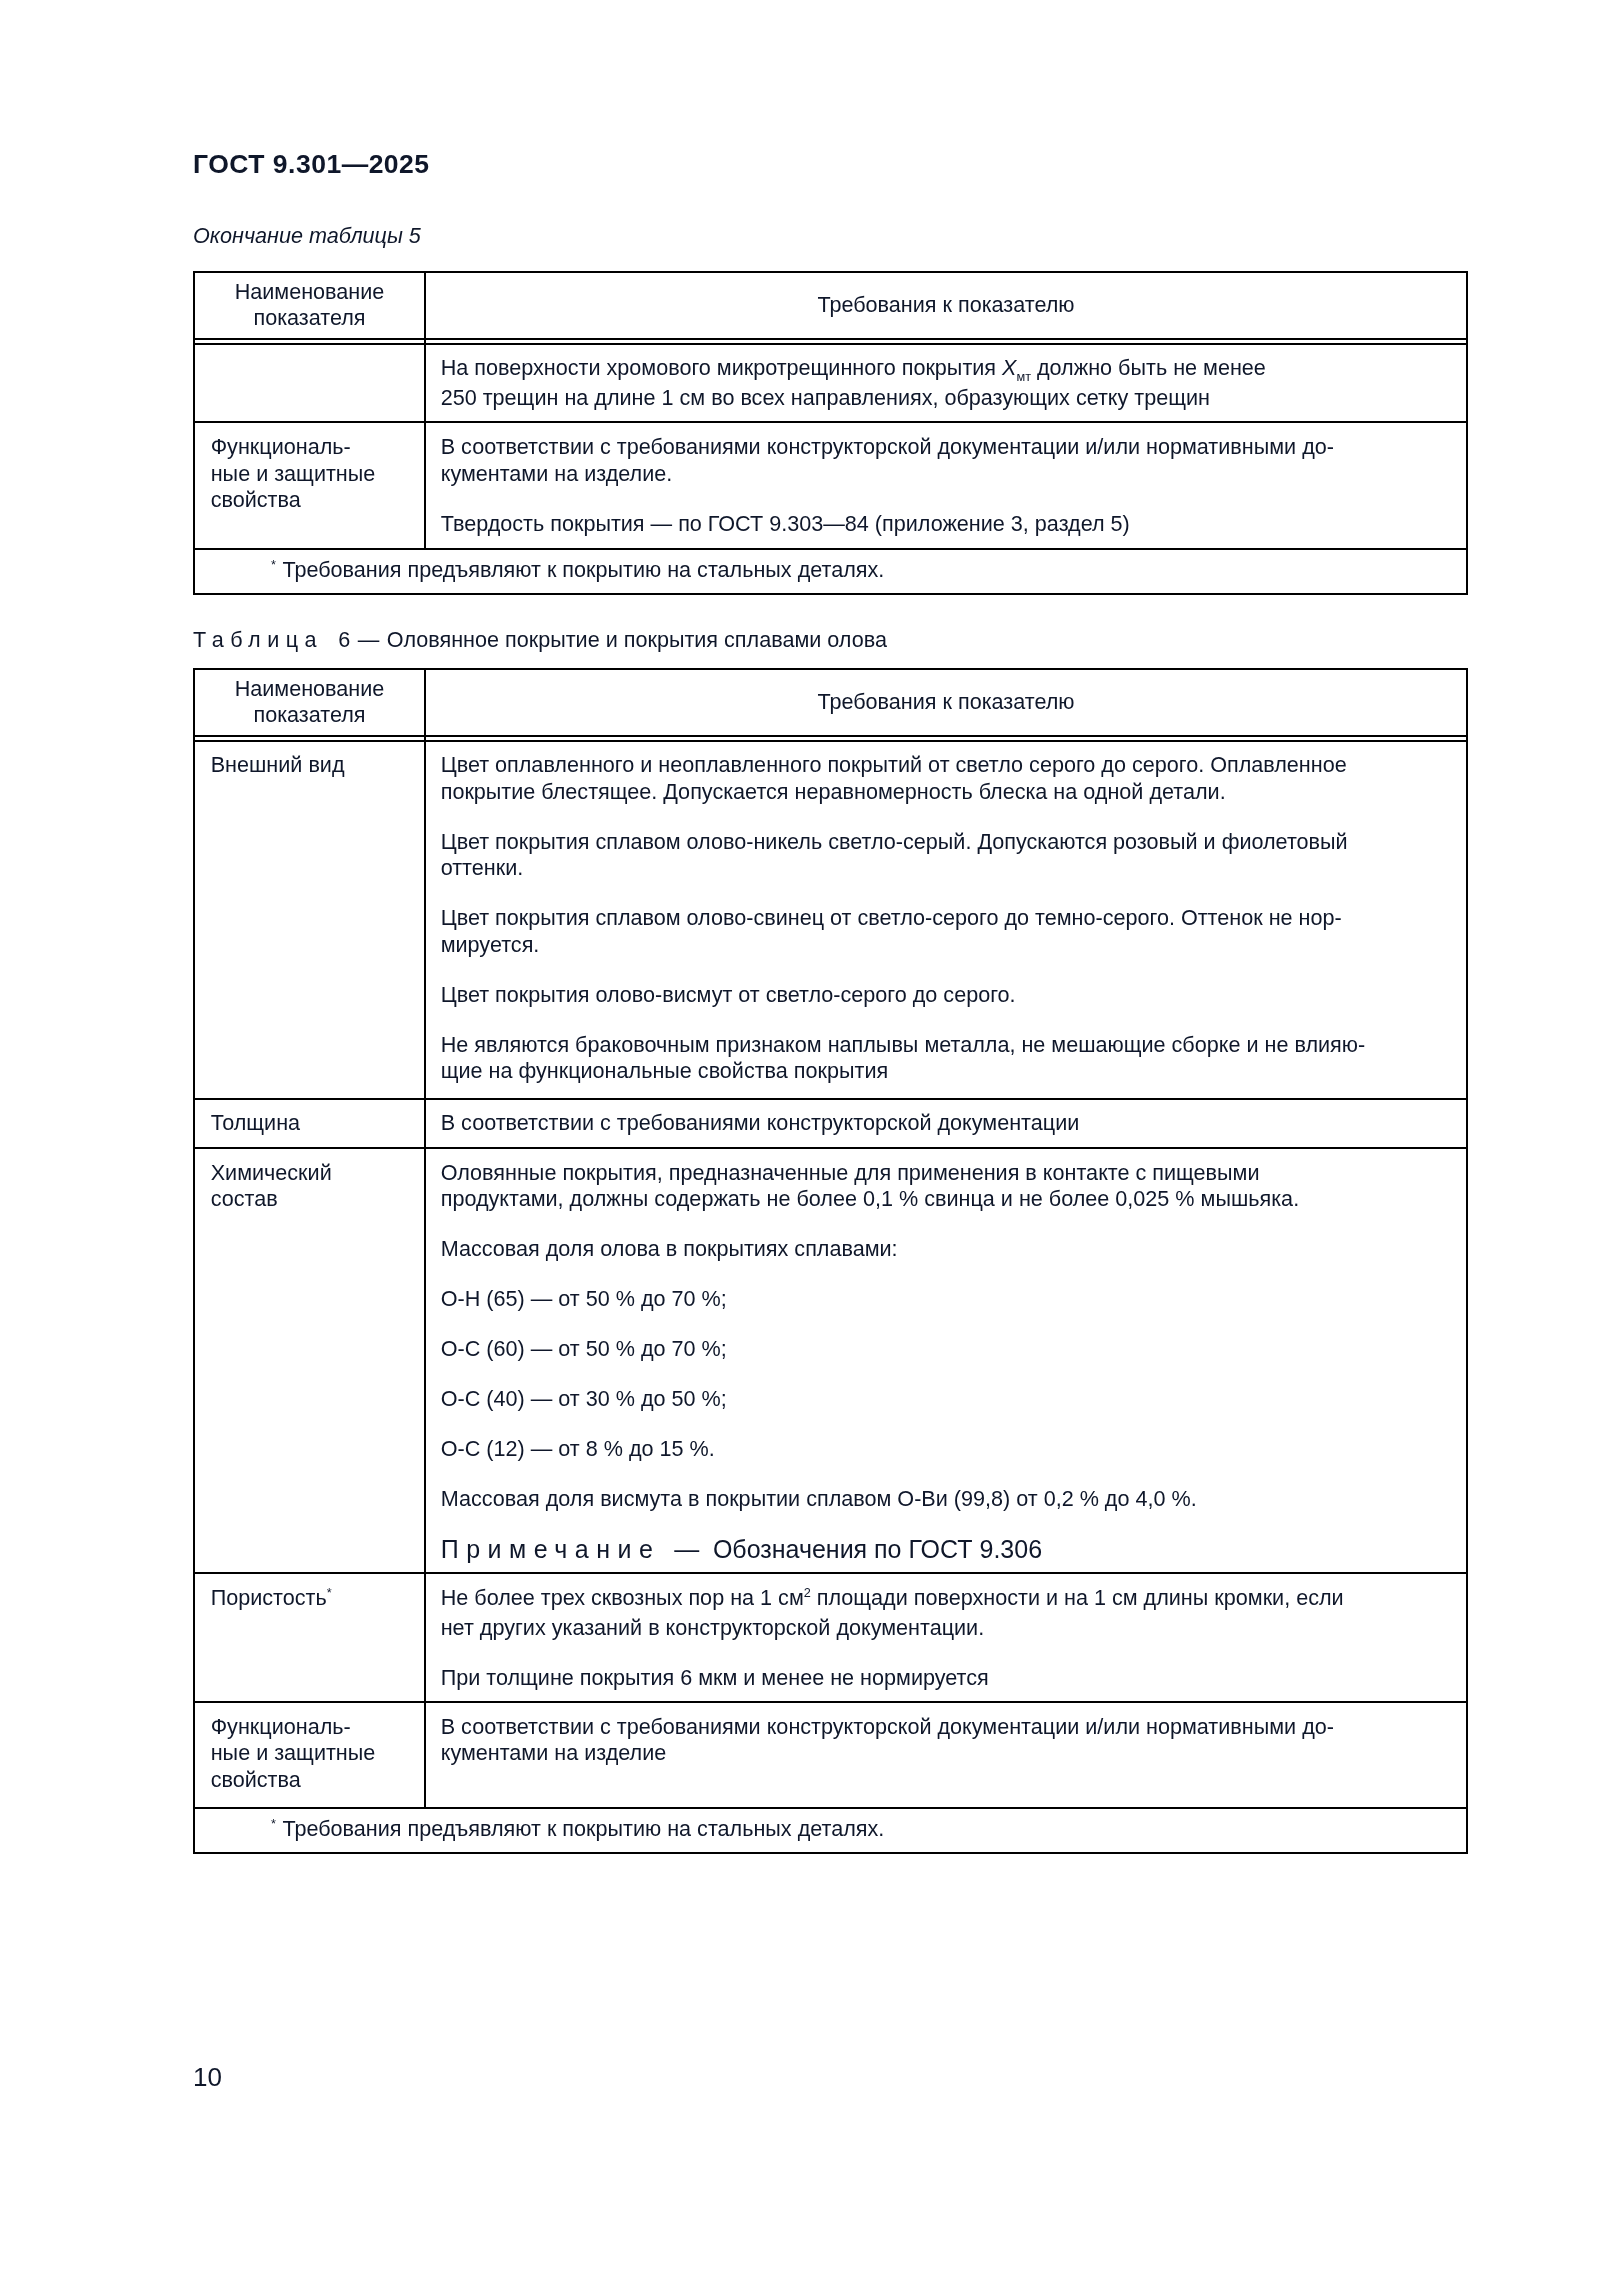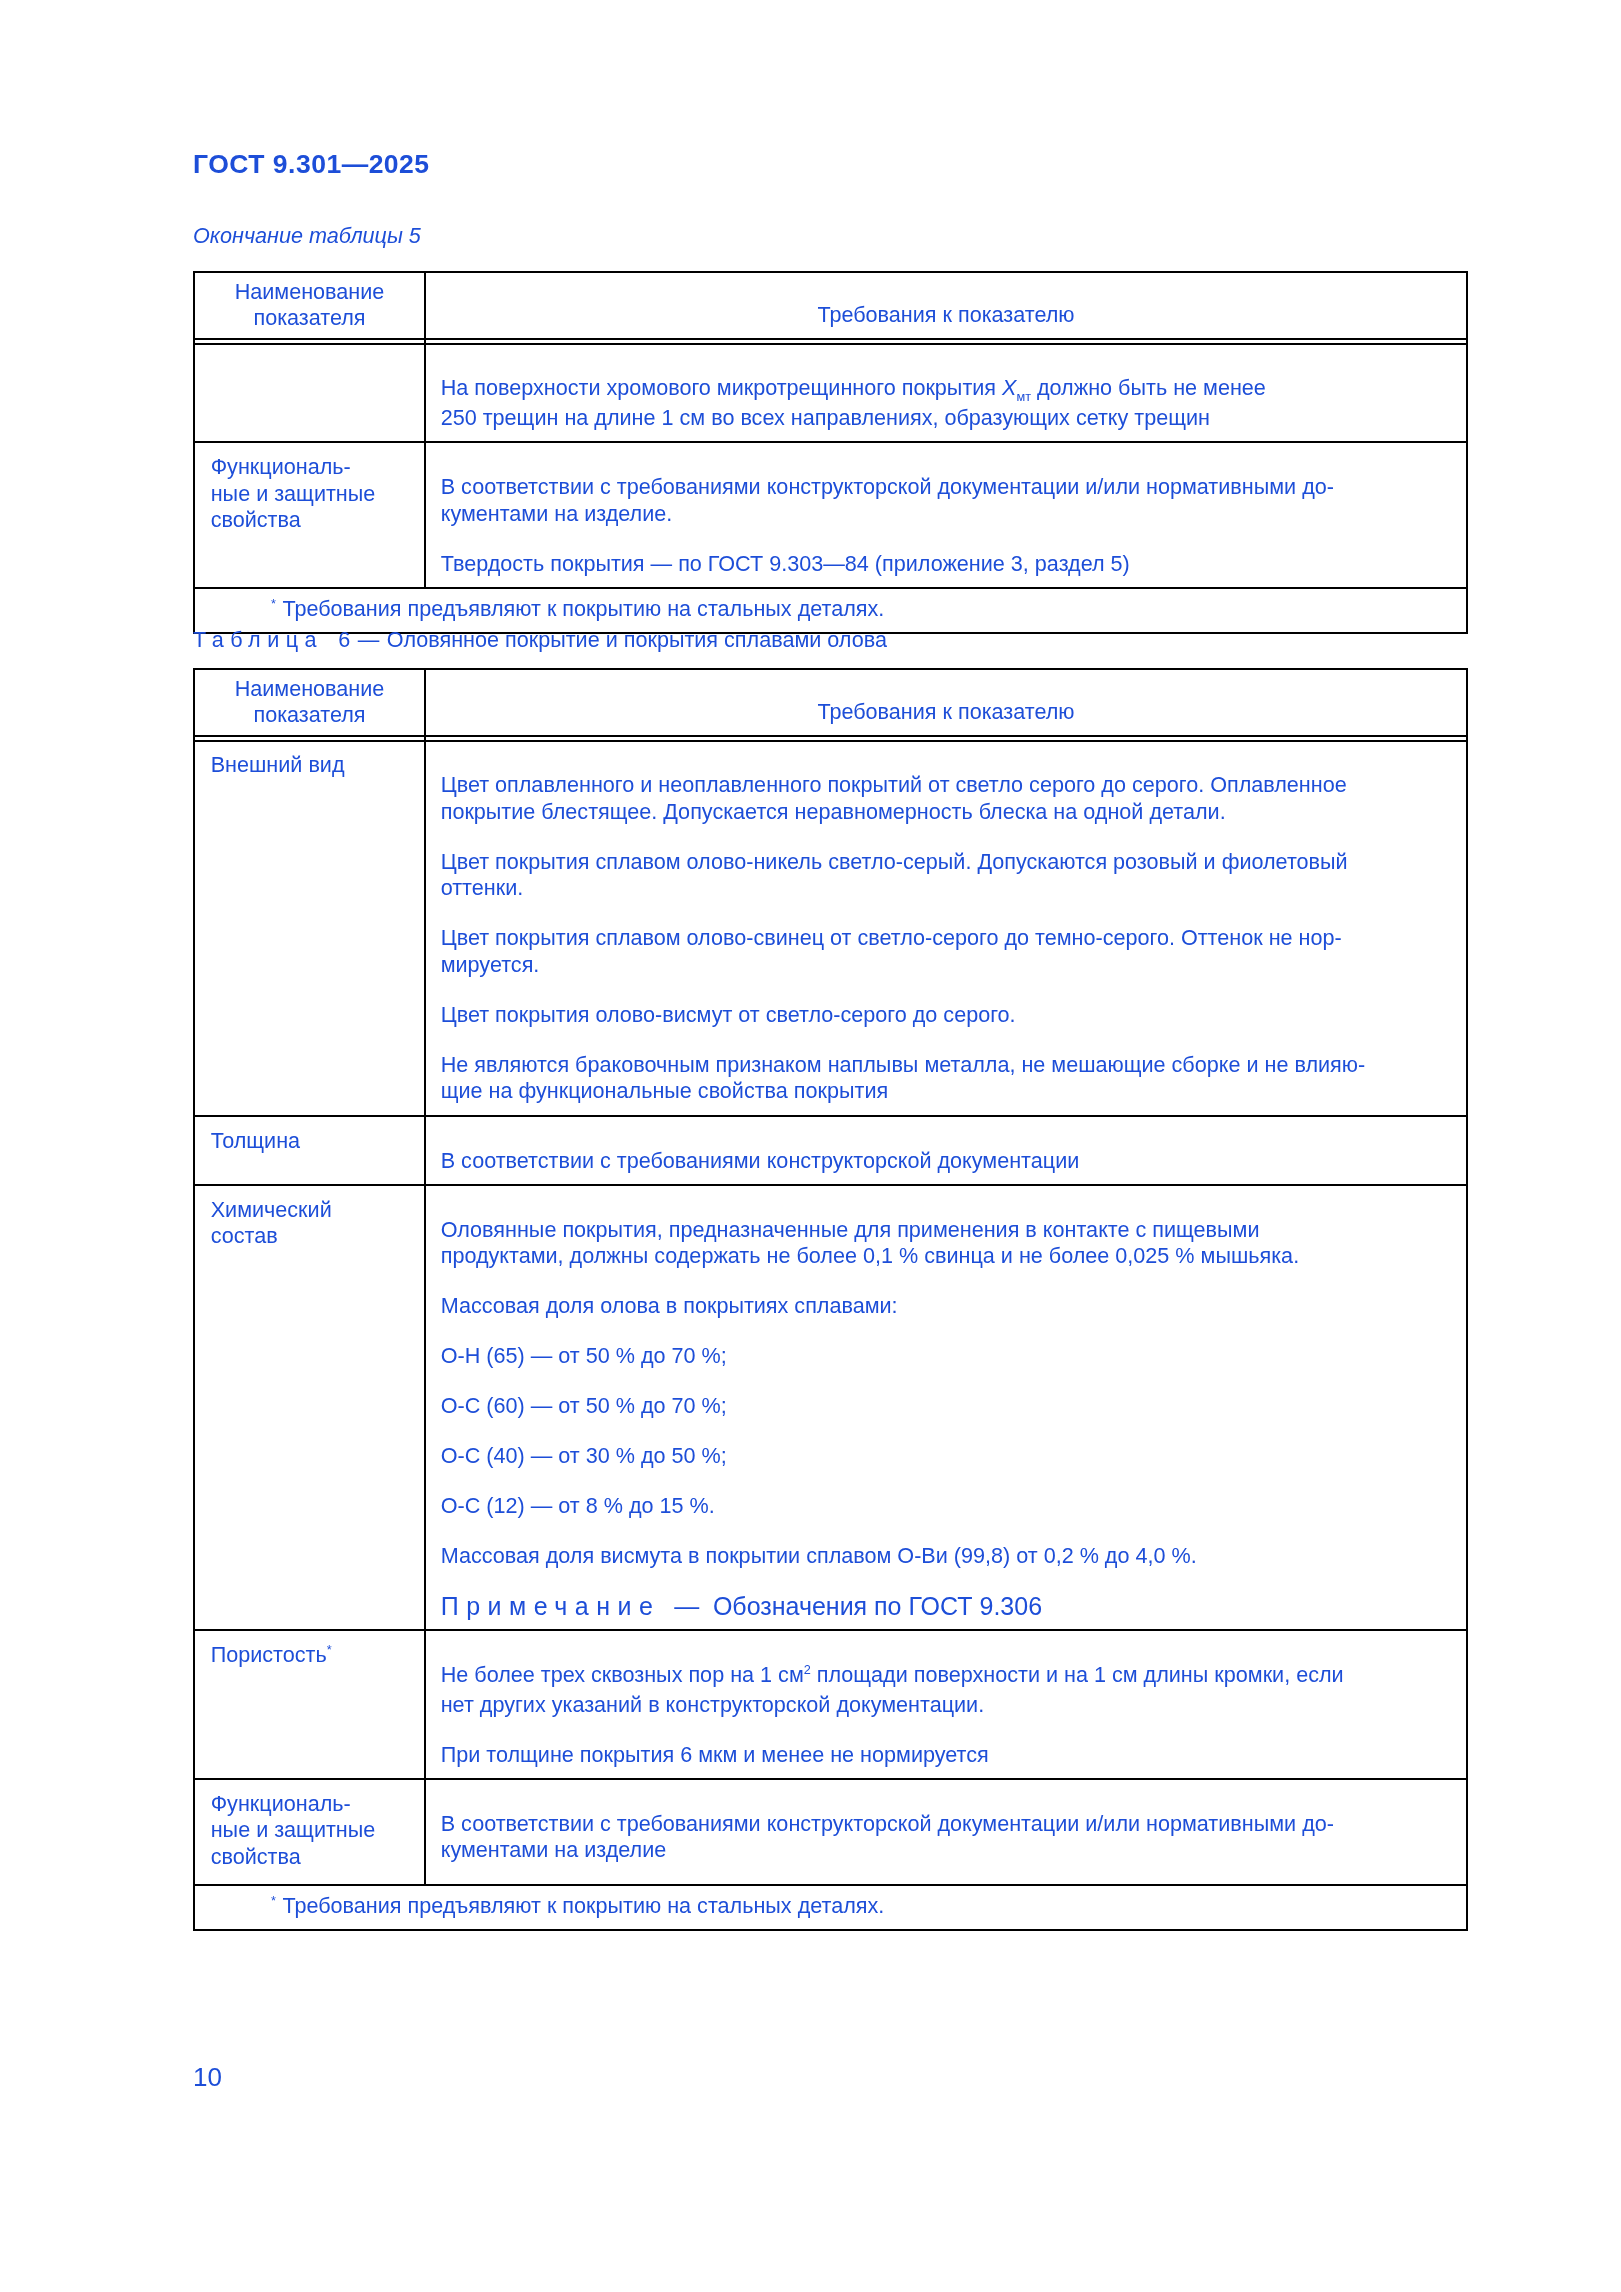--- a/index.html
+++ b/index.html
@@ -1,19 +1,19 @@
 <!DOCTYPE html>
 <html lang="ru"><head>
 <meta charset="utf-8">
 <title>ГОСТ 9.301—2025 — стр. 10</title>
 <style>
   html,body { margin:0; padding:0; background:#ffffff; }
   .page {
     position:relative; width:1621px; height:2293px; background:#ffffff;
-    font-family:"Liberation Sans", sans-serif; color:#1d4ed8; overflow:hidden;
+    font-family:"Liberation Sans", sans-serif; color:#0f172a; overflow:hidden;
   }
   .doc-code { position:absolute; left:193px; top:149px; font-size:26.5px; font-weight:bold; letter-spacing:0.5px; }
   .t5-label { position:absolute; left:193px; top:223px; font-size:21.6px; font-style:italic; }
   .caption6 { position:absolute; left:193px; top:627px; font-size:21.6px; }
   .caption6 .spaced { letter-spacing:0.30em;text-align:right; }
   .caption6 .cap-num { margin-left:0.7em; }
   .caption6 .cap-dash { margin:0 0.35em; }
   .page-number { position:absolute; left:193px; top:2062px; font-size:26px; }
 
   .gtable {
@@ -21,21 +21,21 @@
     border:2.9px solid #000; box-sizing:border-box;
     font-size:21.6px; line-height:26.5px;
   }
   .t5 { top:271px; }
   .t6 { top:668px; }
   .row { display:grid; grid-template-columns:231px 1fr; box-sizing:border-box; }
   .row + .row { border-top:2px solid #000; }
   .row.spacer { height:4.9px; }
   .cell { box-sizing:border-box; }
   .cell.name { border-right:2px solid #000; padding:10.8px 9.8px 9.8px 15.7px; white-space:pre-line; }
-  .cell.req  { padding:10.8px 17.6px 9.8px 14.7px;margin-top:20px; }
+  .cell.req  { padding:10.8px 17.6px 9.8px 14.7px; }
   .row.header .cell { display:flex; align-items:center; justify-content:center; text-align:center; padding:5.9px 7.8px; }
   .row.header .cell.name { white-space:pre-line; }
   .row.foot { display:flex; align-items:center; min-height:45px; }
   .cell.footnote { padding:3.9px 17.6px 3.9px 57px;margin-left:19px; }
   .para { margin:0; white-space:pre-line; }
   .para + .para { margin-top:23.5px; }
   .note { font-size:25px; }
   .note .spaced { letter-spacing:0.30em; }
   .note .note-dash { margin:0 0.55em; }
   .sup { font-size:12.7px; position:relative; top:-7.8px; }

